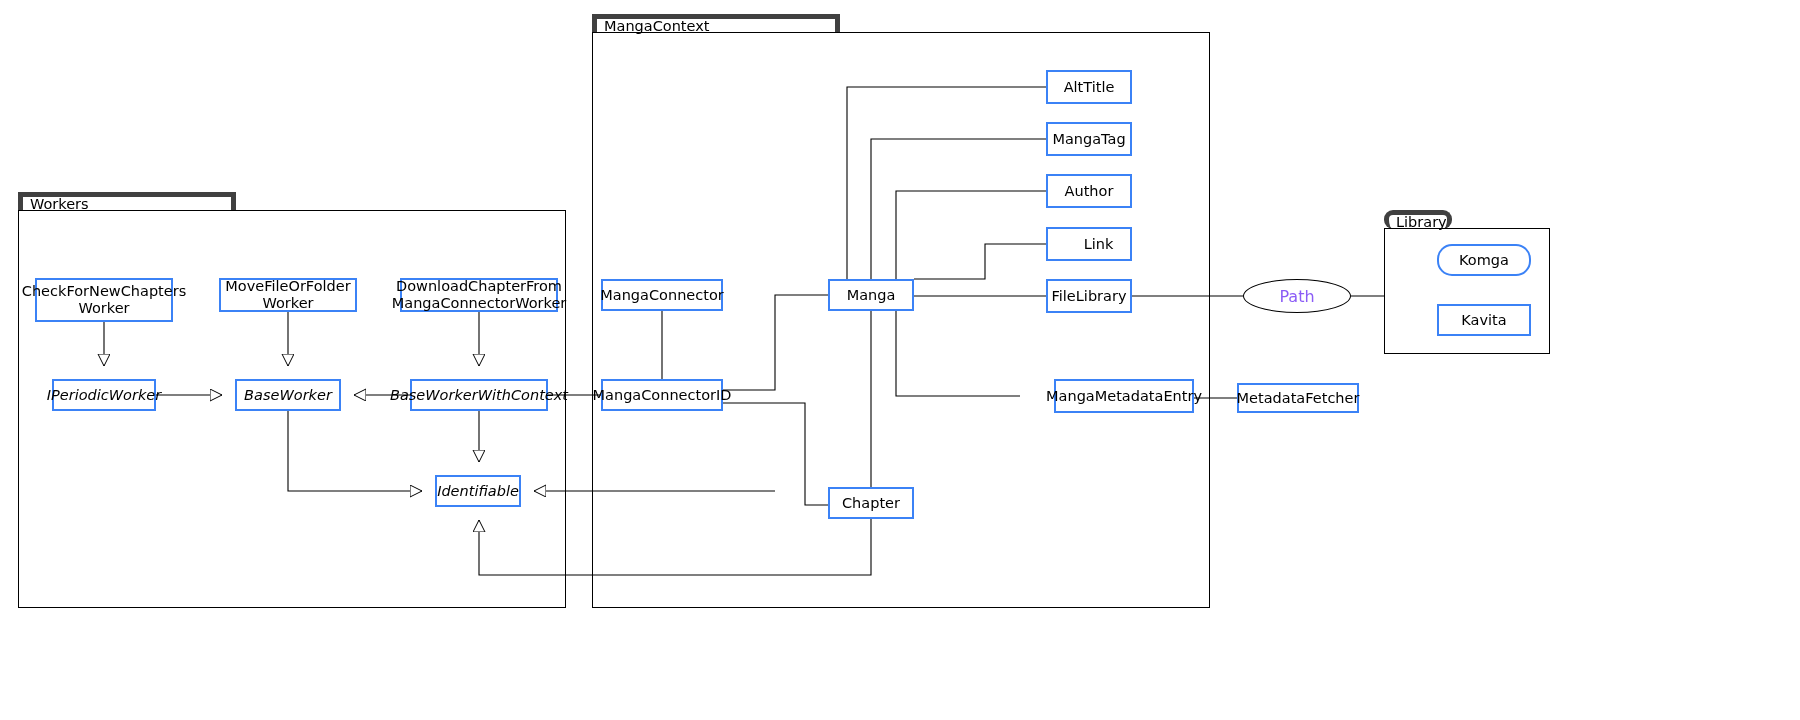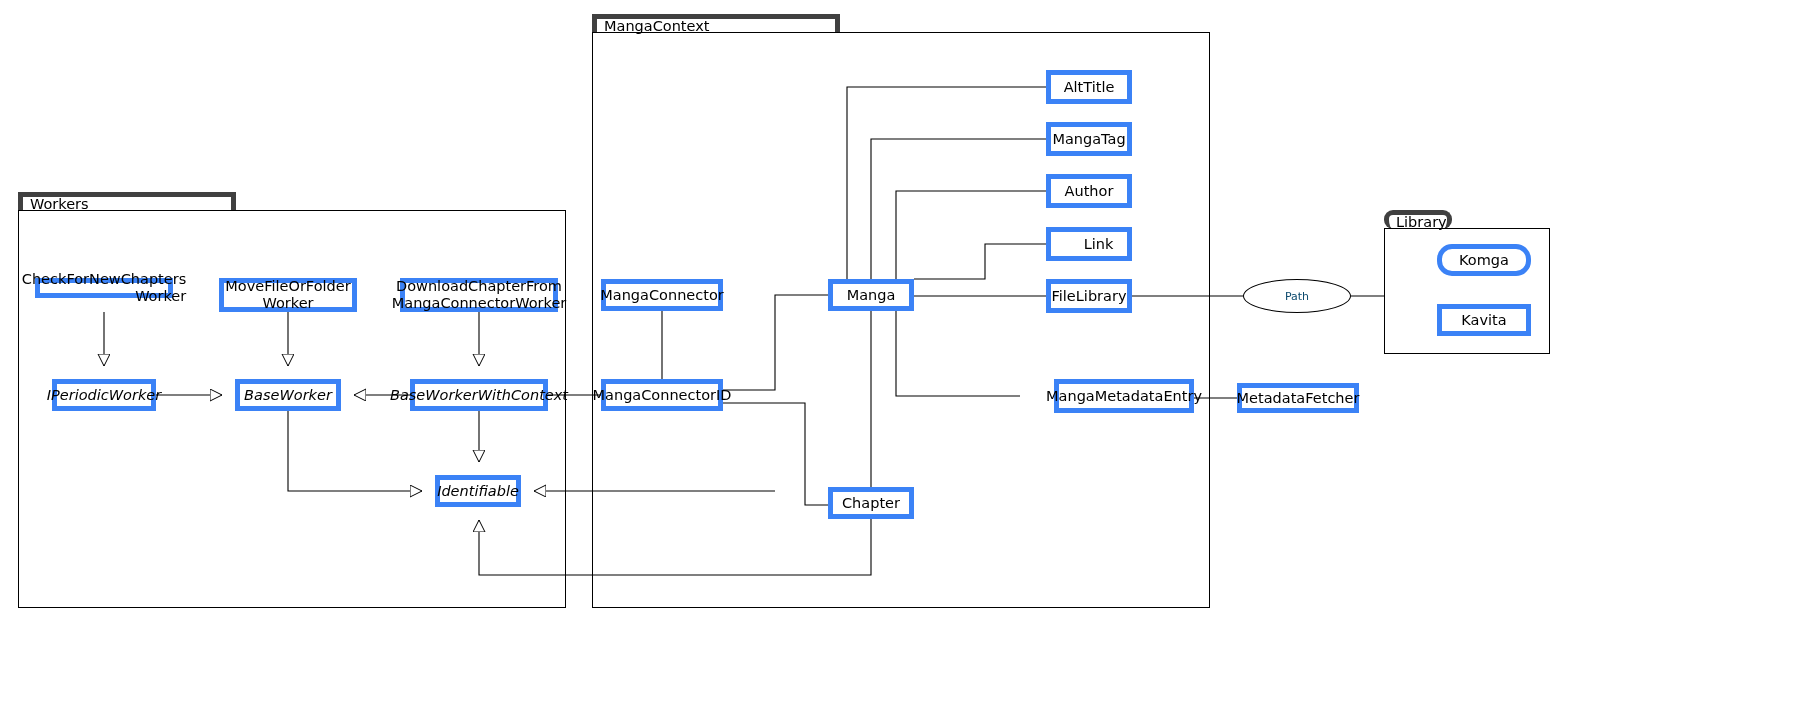--- a/index.html
+++ b/index.html
@@ -22,21 +22,21 @@
   svg.edges {
     position: absolute;
     left: 0; top: 0;
     width: 1800px;
     height: 720px;
     pointer-events: none;
   }
   .node {
     position: absolute;
     box-sizing: border-box;
-    border: 5px solid #3b82f6;
+    border: 2px solid #3b82f6;
     background: #ffffff;
     display: flex;
     align-items: center;
     justify-content: center;
     text-align: center;
     font-size: 14.5px;
     color: #000000;
     line-height: 1.15;
     white-space: pre-line;
   }
@@ -62,22 +62,22 @@
   }
   .ellipse {
     position: absolute;
     box-sizing: border-box;
     border: 1px solid #000000;
     border-radius: 50%;
     background: #ffffff;
     display: flex;
     align-items: center;
     justify-content: center;
-    font-size: 11px;
-    color: #0c4a6e;
+    font-size: 16px;
+    color: #8b5cf6;
   }
 </style>
 </head>
 <body>
 
 <div id="canvas">
 
   <svg class="edges" viewBox="0 0 1800 720" xmlns="http://www.w3.org/2000/svg">
     <defs>
       <marker id="gen-arrow" markerWidth="14" markerHeight="14" refX="12" refY="6" orient="auto" markerUnits="userSpaceOnUse">
@@ -113,21 +113,21 @@
 
   <div id="pkg-layer">
       <div class="pkg-tab" style="left: 18px; top: 192px; width: 218px; height: 19px; border-bottom: none;">Workers</div>
       <div class="pkg" style="left: 18px; top: 210px; width: 548px; height: 398px;"></div>
       <div class="pkg-tab" style="left: 592px; top: 14px; width: 248px; height: 19px; border-bottom: none;">MangaContext</div>
       <div class="pkg" style="left: 592px; top: 32px; width: 618px; height: 576px;"></div>
       <div class="pkg-tab" style="left: 1384px; top: 210px; width: 68px; height: 19px; border-bottom: none; border-radius: 9px;">Library</div>
       <div class="pkg" style="left: 1384px; top: 228px; width: 166px; height: 126px;"></div>
     </div>
   <div id="node-layer">
-      <div class="node" style="left: 35px; top: 278px; width: 138px; height: 20px; text-align: right;">CheckForNewChapters
+      <div class="node" style="left: 35px; top: 278px; width: 138px; height: 44px;">CheckForNewChapters
 Worker</div>
       <div class="node" style="left: 219px; top: 278px; width: 138px; height: 34px;">MoveFileOrFolder
 Worker</div>
       <div class="node" style="left: 400px; top: 278px; width: 158px; height: 34px;">DownloadChapterFrom
 MangaConnectorWorker</div>
       <div class="node abstract" style="left: 52px; top: 379px; width: 104px; height: 32px;">IPeriodicWorker</div>
       <div class="node abstract" style="left: 235px; top: 379px; width: 106px; height: 32px;">BaseWorker</div>
       <div class="node abstract" style="left: 410px; top: 379px; width: 138px; height: 32px;">BaseWorkerWithContext</div>
       <div class="node abstract" style="left: 435px; top: 475px; width: 86px; height: 32px;">Identifiable</div>
       <div class="node" style="left: 601px; top: 279px; width: 122px; height: 32px;">MangaConnector</div>

